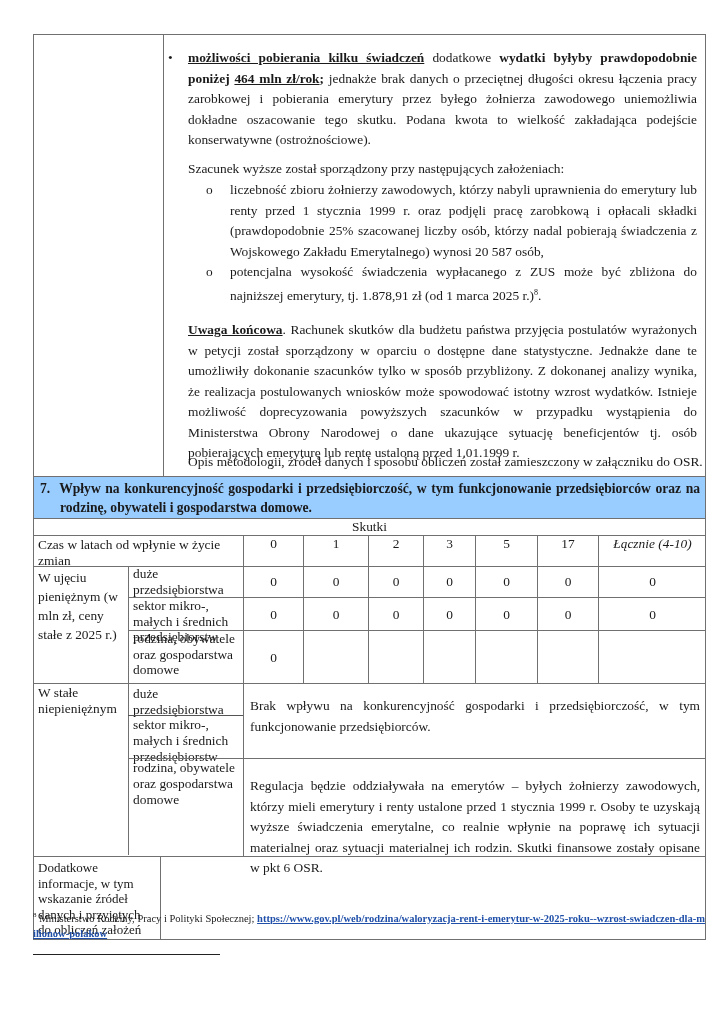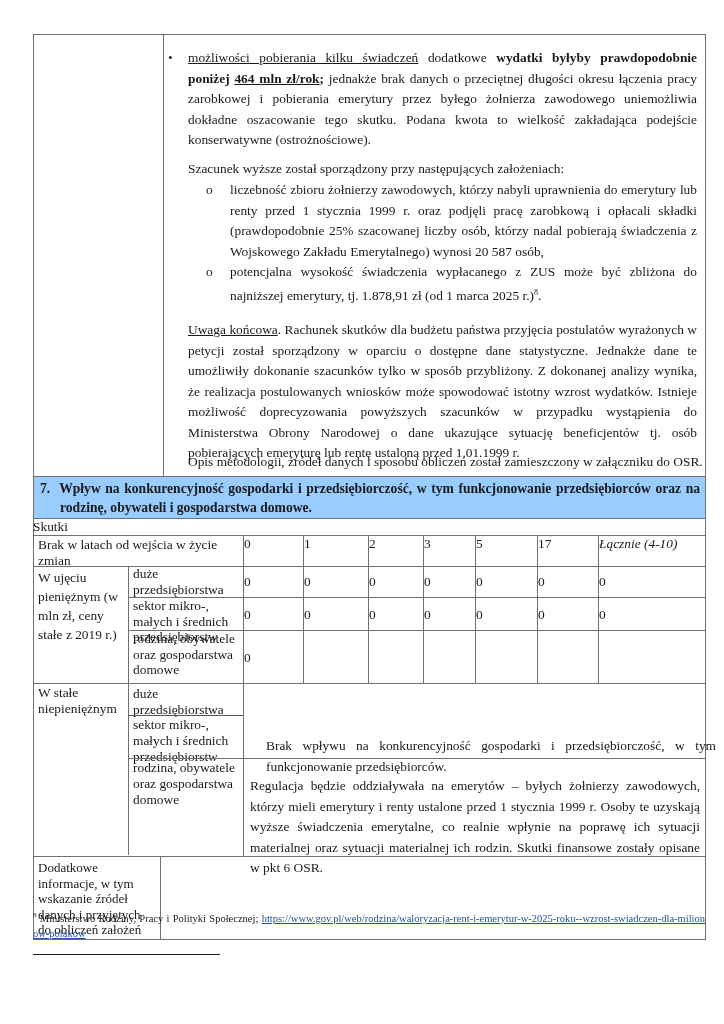--- a/index.html
+++ b/index.html
@@ -1,24 +1,24 @@
 <!DOCTYPE html>
 <html><head>
 <meta charset="utf-8">
 <style>
   html, body { margin:0; padding:0; background:#ffffff; }
   body { width:724px; height:1024px; position:relative; overflow:hidden;
          font-family:"Liberation Serif", "DejaVu Serif", serif; color:#1a1a1a; }
   .abs { position:absolute; box-sizing:border-box; }
   .b { border:1px solid #707070; }
   .txt { font-size:13.4px; line-height:20.5px; text-align:justify; }
-  .u { text-decoration:underline; }
+  .u { text-decoration:underline;font-weight:bold; }
   .bold { font-weight:bold; }
   .cell { position:absolute; box-sizing:border-box; border-left:1px solid #707070; border-top:1px solid #707070; font-size:13.4px; line-height:16px; }
-  .num { }
+  .num { text-align:center; }
   .lbl { padding:2px 4px; }
   .vline { position:absolute; width:1px; background:#707070; }
   .hline { position:absolute; height:1px; background:#707070; }
 </style>
 </head>
 <body>
 
 <div class="abs b" style="left:33px; top:34px; width:673px; height:443px;"></div>
 <div class="vline" style="left:163px; top:34px; height:443px;"></div>
 
@@ -46,34 +46,34 @@
 
 <div class="abs b" style="left:33px; top:476px; width:673px; height:43px; background:#99ccff;">
   <div class="abs" style="left:6px; top:3px; width:660px; font-weight:bold; font-size:13.6px; line-height:18.5px; padding-left:20px; text-indent:-20px; text-align:justify;">7.&nbsp; Wpływ na konkurencyjność gospodarki i przedsiębiorczość, w tym funkcjonowanie przedsiębiorców oraz na rodzinę, obywateli i gospodarstwa domowe.</div>
 </div>
 
 <div class="abs" style="left:33px; top:518px; width:673px; height:339px; border:1px solid #707070; border-top:none; box-sizing:border-box;"></div>
 
 <div class="abs num" style="left:33px; top:519px; width:673px; height:16px; font-size:13.4px; line-height:16px;">Skutki</div>
 <div class="hline" style="left:33px; top:535px; width:673px;"></div>
 
-<div class="abs lbl" style="left:34px; top:535px; width:200px; font-size:13.4px; line-height:16px;">Brak w latach od wejścia w życie zmian</div>
+<div class="abs lbl" style="left:34px; top:535px; width:200px; font-size:13.4px; line-height:16px;">Czas w latach od wpłynie w życie zmian</div>
 <div class="hline" style="left:33px; top:566px; width:673px;"></div>
 
 <div id="years-row">
     <div class="cell num" style="left: 243px; top: 535px; width: 60px; height: 32px; line-height: 16px; padding-top: 1px; border-top: none;">0</div>
     <div class="cell num" style="left: 303px; top: 535px; width: 65px; height: 32px; line-height: 16px; padding-top: 1px; border-top: none;">1</div>
     <div class="cell num" style="left: 368px; top: 535px; width: 55px; height: 32px; line-height: 16px; padding-top: 1px; border-top: none;">2</div>
     <div class="cell num" style="left: 423px; top: 535px; width: 52px; height: 32px; line-height: 16px; padding-top: 1px; border-top: none;">3</div>
     <div class="cell num" style="left: 475px; top: 535px; width: 62px; height: 32px; line-height: 16px; padding-top: 1px; border-top: none;">5</div>
     <div class="cell num" style="left: 537px; top: 535px; width: 61px; height: 32px; line-height: 16px; padding-top: 1px; border-top: none;">17</div>
     <div class="cell num" style="left: 598px; top: 535px; width: 108px; height: 32px; line-height: 16px; padding-top: 1px; border-top: none; font-style: italic;">Łącznie (4-10)</div>
   </div>
 
-<div class="abs lbl" style="left:34px; top:566px; width:92px; font-size:13.4px; line-height:19px;">W ujęciu pieniężnym (w mln zł, ceny stałe z 2019 r.)</div>
+<div class="abs lbl" style="left:34px; top:566px; width:92px; font-size:13.4px; line-height:19px;">W ujęciu pieniężnym (w mln zł, ceny stałe z 2025 r.)</div>
 <div class="vline" style="left:128px; top:566px; height:289px;"></div>
 
 <div id="monetary-rows">
     <div class="cell lbl" style="left: 128px; top: 566px; width: 115px; height: 32px; padding: 0px 4px; line-height: 15.5px; border-top: none;">duże przedsiębiorstwa</div>
     <div class="cell num" style="left: 243px; top: 566px; width: 60px; height: 32px; line-height: 31px; border-top: none;">0</div>
     <div class="cell num" style="left: 303px; top: 566px; width: 65px; height: 32px; line-height: 31px; border-top: none;">0</div>
     <div class="cell num" style="left: 368px; top: 566px; width: 55px; height: 32px; line-height: 31px; border-top: none;">0</div>
     <div class="cell num" style="left: 423px; top: 566px; width: 52px; height: 32px; line-height: 31px; border-top: none;">0</div>
     <div class="cell num" style="left: 475px; top: 566px; width: 62px; height: 32px; line-height: 31px; border-top: none;">0</div>
     <div class="cell num" style="left: 537px; top: 566px; width: 61px; height: 32px; line-height: 31px; border-top: none;">0</div>
@@ -100,21 +100,21 @@
 <div class="abs lbl" style="left:34px; top:683px; width:92px; font-size:13.4px; line-height:16px;">W stałe niepieniężnym</div>
 
 <div class="abs lbl" style="left:129px; top:684px; width:112px; font-size:13.4px; line-height:16px;">duże przedsiębiorstwa</div>
 <div class="hline" style="left:128px; top:715px; width:115px; background:#555;"></div>
 <div class="abs lbl" style="left:129px; top:715px; width:112px; font-size:13.4px; line-height:16px;">sektor mikro-, małych i średnich przedsiębiorstw</div>
 <div class="hline" style="left:128px; top:758px; width:578px;"></div>
 <div class="abs lbl" style="left:129px; top:758px; width:112px; font-size:13.4px; line-height:16px;">rodzina, obywatele oraz gospodarstwa domowe</div>
 
 <div class="vline" style="left:243px; top:683px; height:173px;"></div>
 
-<div class="abs txt" style="left:266px; top:696px; width:450px;margin-top:40px;">Brak wpływu na konkurencyjność gospodarki i przedsiębiorczość, w tym funkcjonowanie przedsiębiorców.</div>
+<div class="abs txt" style="left:250px; top:696px; width:450px;">Brak wpływu na konkurencyjność gospodarki i przedsiębiorczość, w tym funkcjonowanie przedsiębiorców.</div>
 <div class="abs txt" style="left:250px; top:776px; width:450px;">Regulacja będzie oddziaływała na emerytów – byłych żołnierzy zawodowych, którzy mieli emerytury i renty ustalone przed 1 stycznia 1999 r. Osoby te uzyskają wyższe świadczenia emerytalne, co realnie wpłynie na poprawę ich sytuacji materialnej oraz sytuacji materialnej ich rodzin. Skutki finansowe zostały opisane w pkt 6 OSR.</div>
 
 <div class="abs" style="left:33px; top:856px; width:673px; height:84px; border:1px solid #707070; box-sizing:border-box;"></div>
 <div class="vline" style="left:160px; top:856px; height:84px;"></div>
 <div class="abs lbl" style="left:34px; top:858px; width:124px; font-size:13px; line-height:15.6px;">Dodatkowe informacje, w tym wskazanie źródeł danych i przyjętych do obliczeń założeń</div>
 <div class="abs" style="left:162px; top:858px; width:540px; height:80px;"></div>
 
 <div class="hline" style="left:33px; top:954px; width:187px; background:#222;"></div>
 <div class="abs" style="left:33px; top:908px; width:672px; font-size:10.5px; line-height:15px; text-align:justify;">
   <sup style="font-size:7px;">8</sup><span> Ministerstwo Rodziny, Pracy i Polityki Społecznej; </span><span class="u" style="color:#1f4fa8; word-break:break-all;">https://www.gov.pl/web/rodzina/waloryzacja-rent-i-emerytur-w-2025-roku--wzrost-swiadczen-dla-milionow-polakow</span>

